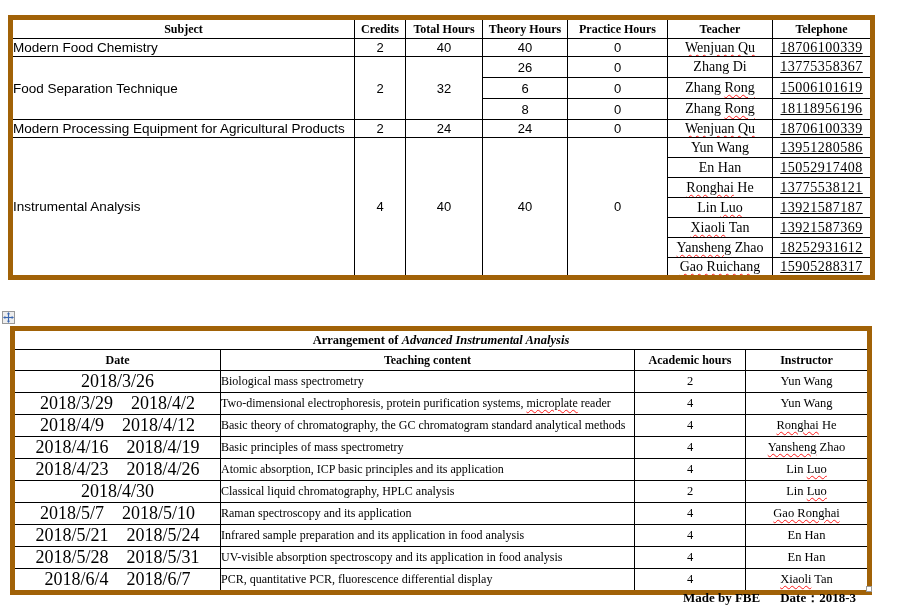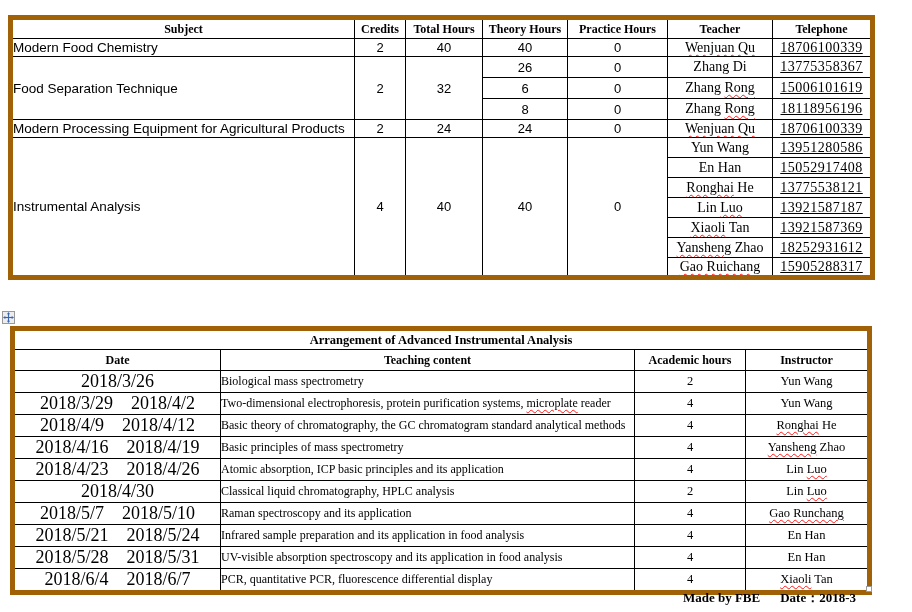--- a/index.html
+++ b/index.html
@@ -18,21 +18,21 @@
   .num{font-family:"Liberation Sans",sans-serif;font-size:13px;text-align:center;}
   .teacher{font-family:"Liberation Serif",serif;font-size:14px;text-align:center;white-space:nowrap;}
   .phone{font-family:"Liberation Serif",serif;font-size:14px;text-align:center;letter-spacing:0.5px;text-decoration:underline;}
 
   
   .t2{position:absolute;left:10px;top:326px;width:857px;}
   .t2 .title-row{height:21px;}
   .t2 .title-row td{font-weight:bold;font-size:12.5px;text-align:center;}
   .t2 thead tr.cols{height:21px;}
   .t2 tbody tr{height:20px;}
-  .italic{}
+  .italic{font-style:italic;}
   .date{font-size:18px;text-align:center;white-space:pre;}
   .content{font-size:12px;text-align:left;padding-left:6px;white-space:nowrap;}
   .hours{font-size:12.5px;text-align:center;}
   .instructor{font-size:12.5px;text-align:center;white-space:nowrap;}
 
   
   .sq{text-decoration-line:underline;text-decoration-style:wavy;
       text-decoration-color:#ff1a1a;text-decoration-thickness:1px;text-underline-offset:2px;}
 
   
@@ -215,21 +215,21 @@
         <tr>
           <td class="date">2018/4/30</td>
           <td class="content"><span>Classical liquid chromatography, HPLC analysis</span></td>
           <td class="hours">2</td>
           <td class="instructor"><span>Lin </span><span class="sq">Luo</span></td>
         </tr>
         <tr>
           <td class="date">2018/5/7    2018/5/10</td>
           <td class="content"><span>Raman spectroscopy and its application</span></td>
           <td class="hours">4</td>
-          <td class="instructor"><span class="sq">Gao Runchang</span></td>
+          <td class="instructor"><span class="sq">Gao Ronghai</span></td>
         </tr>
         <tr>
           <td class="date">2018/5/21    2018/5/24</td>
           <td class="content"><span>Infrared sample preparation and its application in food analysis</span></td>
           <td class="hours">4</td>
           <td class="instructor"><span>En Han</span></td>
         </tr>
         <tr>
           <td class="date">2018/5/28    2018/5/31</td>
           <td class="content"><span>UV-visible absorption spectroscopy and its application in food analysis</span></td>

